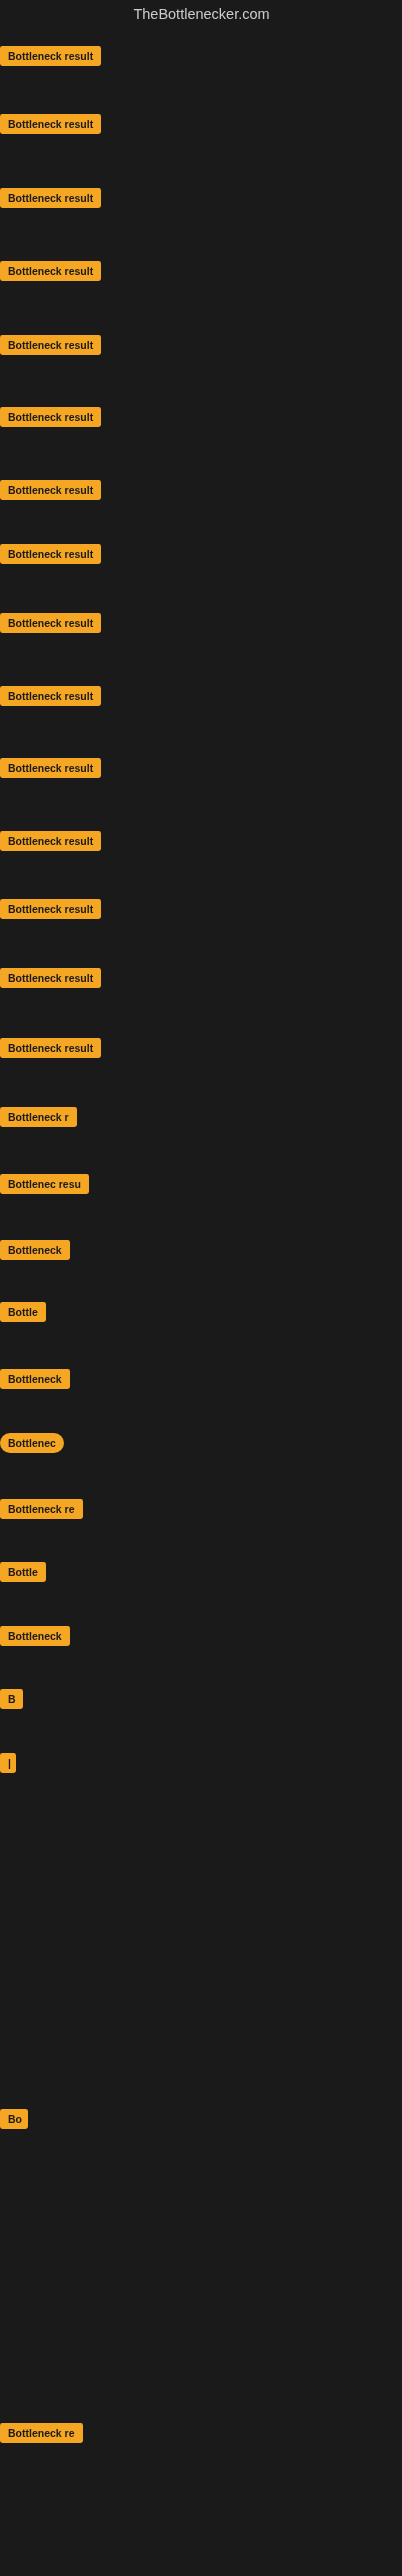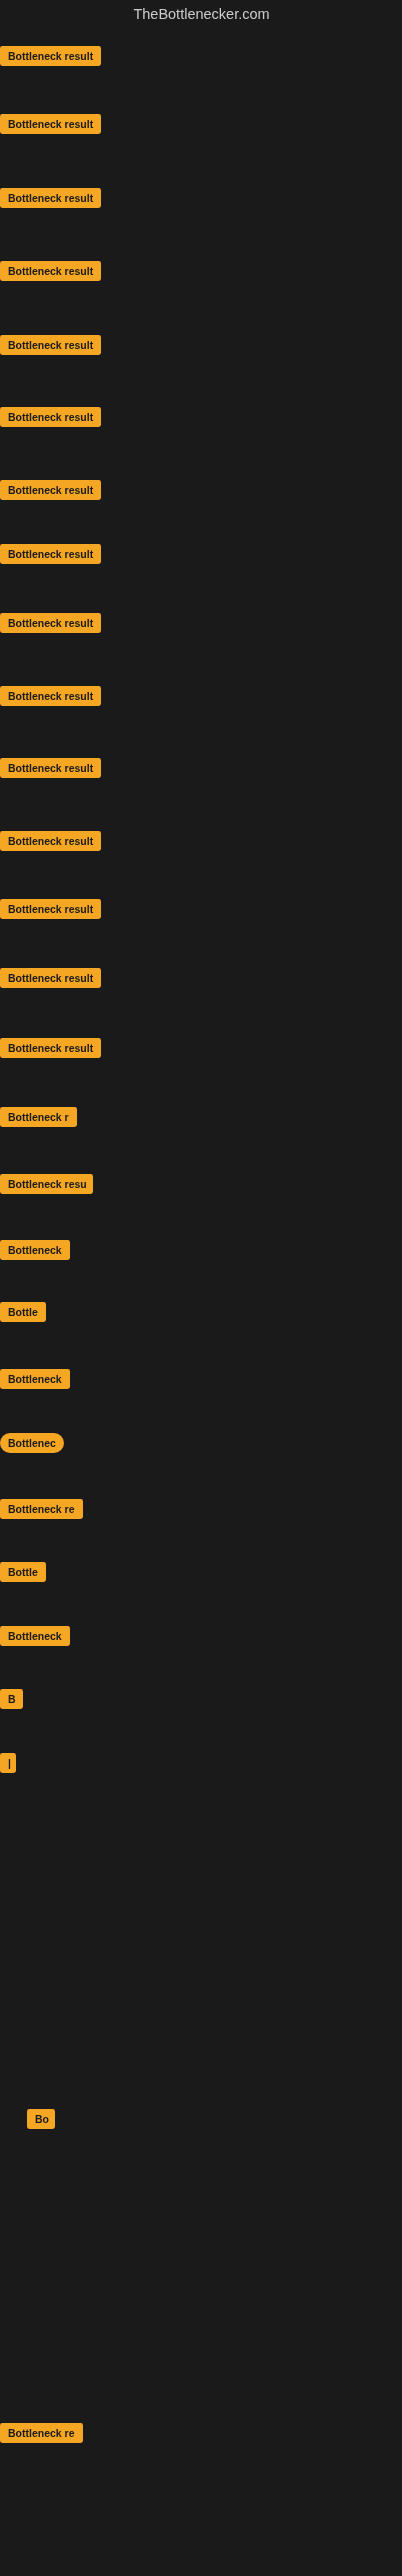--- a/index.html
+++ b/index.html
@@ -55,26 +55,26 @@
     <div class="bottleneck-item" style="top: 480px; left: 0px;"><span class="bottleneck-badge" style="max-width: 113px;">Bottleneck result</span></div>
     <div class="bottleneck-item" style="top: 544px; left: 0px;"><span class="bottleneck-badge" style="max-width: 113px;">Bottleneck result</span></div>
     <div class="bottleneck-item" style="top: 613px; left: 0px;"><span class="bottleneck-badge" style="max-width: 113px;">Bottleneck result</span></div>
     <div class="bottleneck-item" style="top: 686px; left: 0px;"><span class="bottleneck-badge" style="max-width: 113px;">Bottleneck result</span></div>
     <div class="bottleneck-item" style="top: 758px; left: 0px;"><span class="bottleneck-badge" style="max-width: 113px;">Bottleneck result</span></div>
     <div class="bottleneck-item" style="top: 831px; left: 0px;"><span class="bottleneck-badge" style="max-width: 113px;">Bottleneck result</span></div>
     <div class="bottleneck-item" style="top: 899px; left: 0px;"><span class="bottleneck-badge" style="max-width: 113px;">Bottleneck result</span></div>
     <div class="bottleneck-item" style="top: 968px; left: 0px;"><span class="bottleneck-badge" style="max-width: 113px;">Bottleneck result</span></div>
     <div class="bottleneck-item" style="top: 1038px; left: 0px;"><span class="bottleneck-badge" style="max-width: 105px;">Bottleneck result</span></div>
     <div class="bottleneck-item" style="top: 1107px; left: 0px;"><span class="bottleneck-badge" style="max-width: 85px;">Bottleneck r</span></div>
-    <div class="bottleneck-item" style="top: 1174px; left: 0px;"><span class="bottleneck-badge" style="max-width: 93px;">Bottleneck resu</span></div>
+    <div class="bottleneck-item" style="top: 1174px; left: 0px;"><span class="bottleneck-badge" style="max-width: 93px;">Bottlenec resu</span></div>
     <div class="bottleneck-item" style="top: 1240px; left: 0px;"><span class="bottleneck-badge" style="max-width: 76px;">Bottleneck</span></div>
     <div class="bottleneck-item" style="top: 1302px; left: 0px;"><span class="bottleneck-badge" style="max-width: 60px;">Bottle</span></div>
     <div class="bottleneck-item" style="top: 1369px; left: 0px;"><span class="bottleneck-badge" style="max-width: 76px;">Bottleneck</span></div>
     <div class="bottleneck-item" style="top: 1433px; left: 0px;"><span class="bottleneck-badge" style="max-width: 71px; border-radius: 10px;">Bottlenec</span></div>
     <div class="bottleneck-item" style="top: 1499px; left: 0px;"><span class="bottleneck-badge" style="max-width: 87px;">Bottleneck re</span></div>
     <div class="bottleneck-item" style="top: 1562px; left: 0px;"><span class="bottleneck-badge" style="max-width: 55px; text-align: right;">Bottle</span></div>
     <div class="bottleneck-item" style="top: 1626px; left: 0px;"><span class="bottleneck-badge" style="max-width: 74px;">Bottleneck</span></div>
     <div class="bottleneck-item" style="top: 1689px; left: 0px;"><span class="bottleneck-badge" style="max-width: 22.5px;">B</span></div>
     <div class="bottleneck-item" style="top: 1753px; left: 0px;"><span class="bottleneck-badge" style="max-width: 11.3px;">|</span></div>
-    <div class="bottleneck-item" style="top: 2109px; left: 0px;"><span class="bottleneck-badge" style="max-width: 28px; margin-left: 27px;">Bo</span></div>
+    <div class="bottleneck-item" style="top: 2109px; left: 0px;"><span class="bottleneck-badge" style="max-width: 28px;">Bo</span></div>
     <div class="bottleneck-item" style="top: 2423px; left: 0px;"><span class="bottleneck-badge" style="max-width: 87px;">Bottleneck re</span></div>
   </div>
 
 
 </body></html>

